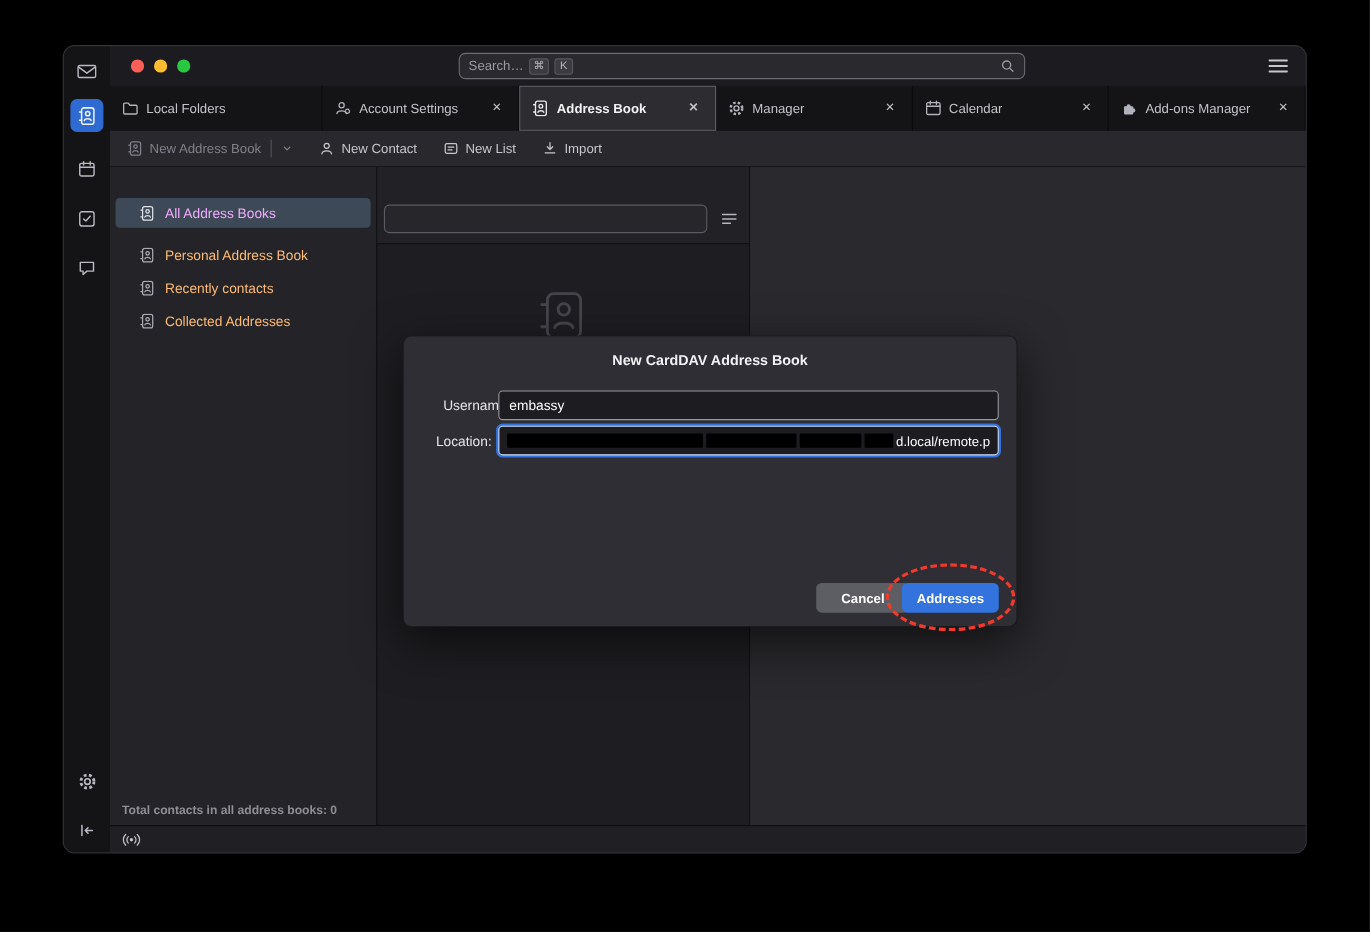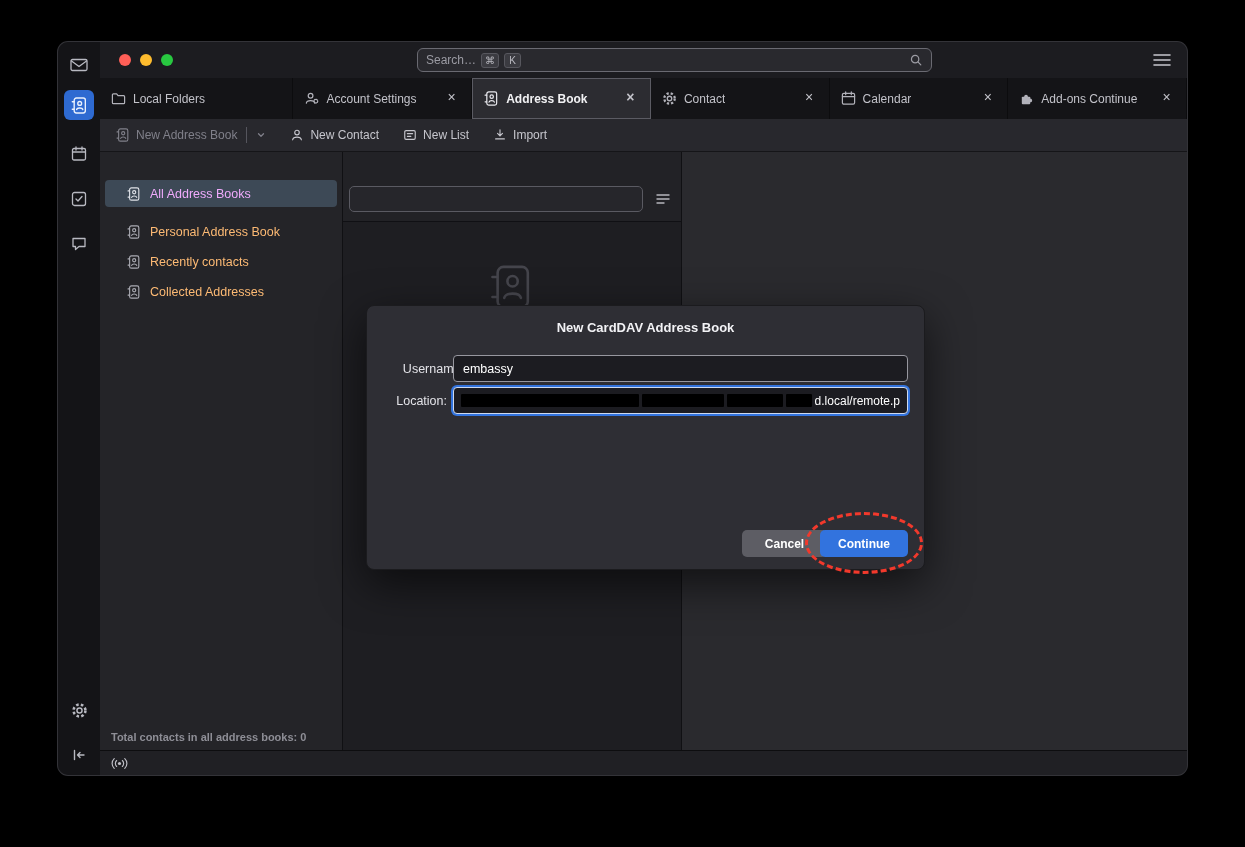--- a/index.html
+++ b/index.html
@@ -248,21 +248,21 @@
       <span class="tlabel">Address Book</span>
       <span class="tclose">×</span>
     </div>
     <div class="tab">
       <span class="ticon">
         <svg width="15" height="15" viewBox="0 0 16 16" fill="none" stroke="currentColor">
             <circle cx="8" cy="8" r="5.6" stroke-width="2.4" stroke-dasharray="2.4 2.1"></circle>
             <circle cx="8" cy="8" r="2.4" stroke-width="1.4"></circle>
           </svg>
       </span>
-      <span class="tlabel">Contact</span>
+      <span class="tlabel">Manager</span>
       <span class="tclose">×</span>
     </div>
     <div class="tab">
       <span class="ticon">
         <svg width="15" height="15" viewBox="0 0 16 16" fill="none" stroke="currentColor" stroke-width="1.3" stroke-linecap="round">
             <rect x="1.5" y="2.5" width="13" height="11.5" rx="1.5"></rect>
             <path d="M1.5 6 H14.5 M5 1 v3 M11 1 v3"></path>
           </svg>
       </span>
       <span class="tlabel">Calendar</span>
@@ -271,21 +271,21 @@
     <div class="tab">
       <span class="ticon">
         <svg width="15" height="15" viewBox="0 0 16 16">
             <g fill="currentColor">
               <rect x="3" y="6" width="9" height="8" rx="1"></rect>
               <circle cx="7.5" cy="6" r="2"></circle>
               <circle cx="12" cy="10" r="2"></circle>
             </g>
           </svg>
       </span>
-      <span class="tlabel">Add-ons Continue</span>
+      <span class="tlabel">Add-ons Manager</span>
       <span class="tclose">×</span>
     </div>
   </div>
 
   <div class="toolbar">
     <div class="tbtn disabled">
       <span>
         <svg width="14" height="14" viewBox="0 0 16 16" fill="none" stroke="currentColor" stroke-width="1.3" stroke-linecap="round" stroke-linejoin="round">
             <rect x="3" y="1" width="10.5" height="14" rx="2"></rect>
             <circle cx="8.2" cy="6" r="1.8"></circle>
@@ -415,17 +415,17 @@
     <input class="dlg-input" type="text" value="embassy" style="">
     <div class="dlg-label lbl-loc">Location:</div>
     <div class="loc-box">
       <span class="redact r1"></span>
       <span class="redact r2"></span>
       <span class="redact r3"></span>
       <span class="redact r4"></span>
       <span class="loc-text">d.local/remote.p</span>
     </div>
     <button class="btn btn-cancel">Cancel</button>
-    <button class="btn btn-continue">Continue</button>
+    <button class="btn btn-continue">Addresses</button>
     <div class="annotation-ellipse"></div>
   </div>
 
 </div>
 
 </body></html>

